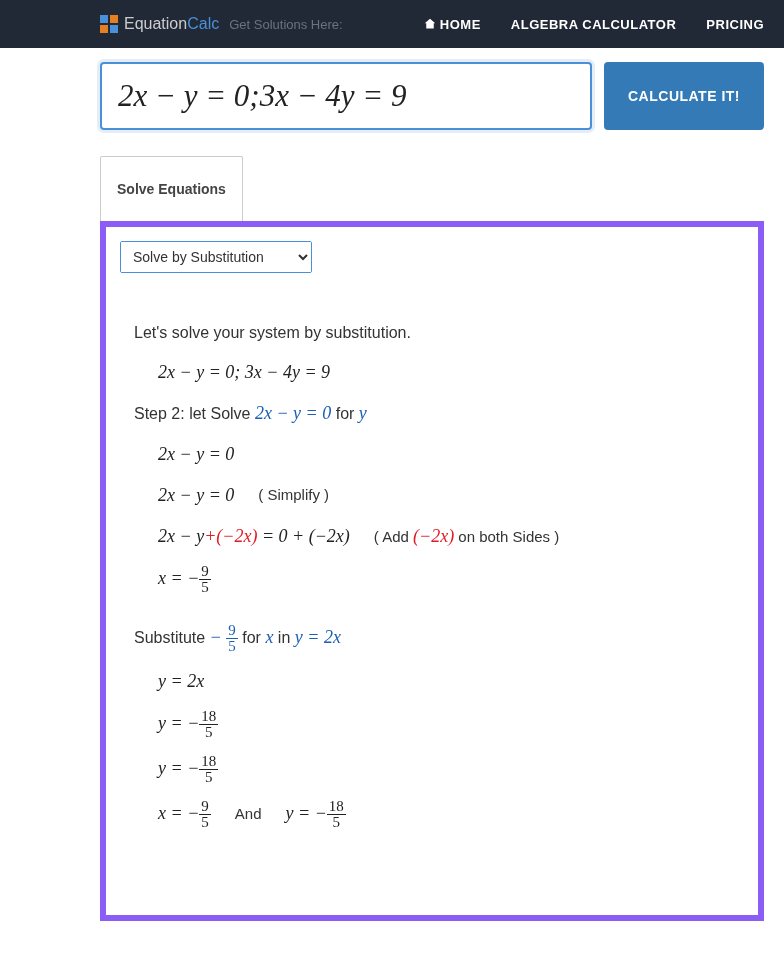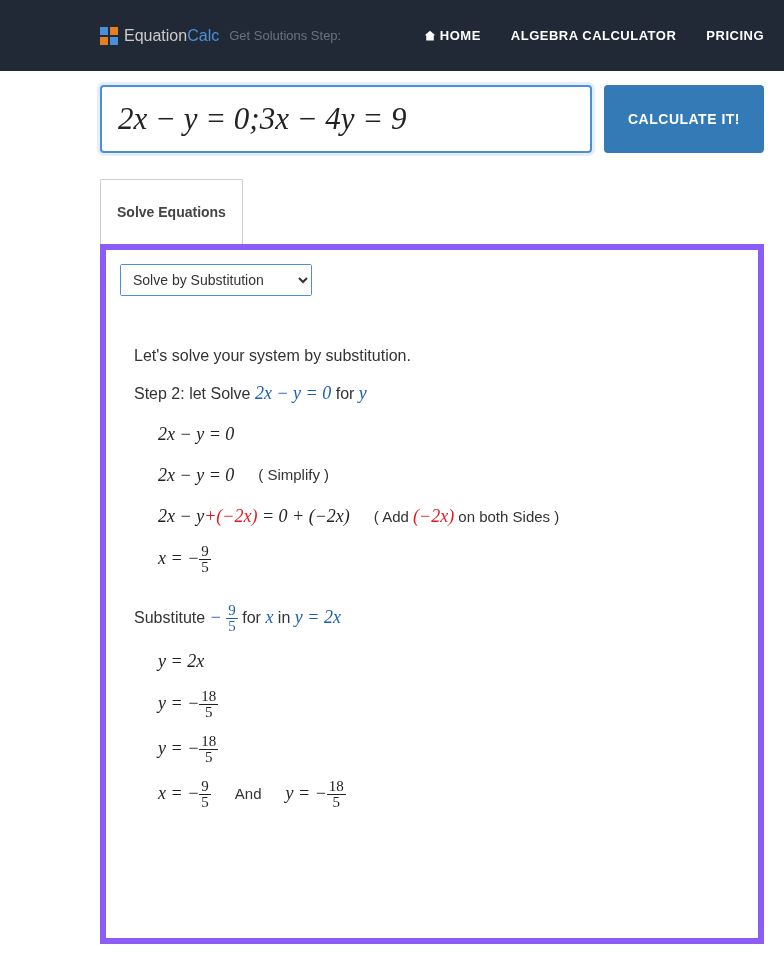--- a/index.html
+++ b/index.html
@@ -1,17 +1,17 @@
 <!DOCTYPE html>
 <html><head>
 <meta charset="utf-8">
 <style>
   * { box-sizing: border-box; margin: 0; padding: 0; }
   body { font-family: Arial, Helvetica, sans-serif; background: #fff; color: #333; }
-  .nav { background: #222936; height: 71px; display: flex; align-items: center; padding: 0 20px 0 100px; }
+  .nav { background: #222936; height: 48px; display: flex; align-items: center; padding: 0 20px 0 100px; }
   .logo-wrap { display: flex; align-items: center; gap: 6px; }
   .logo-icon { width: 18px; height: 18px; display: inline-block; }
   .logo-text { color: #ccc; font-size: 16px; font-weight: 500; }
   .logo-text .c2 { color: #4a90d9; }
   .tagline { color: #6a7280; font-size: 13px; margin-left: 4px; }
   .nav-right { margin-left: auto; display: flex; gap: 30px; align-items: center; justify-content: center; }
   .nav-link { color: #fff; font-size: 13px; font-weight: 700; letter-spacing: 0.5px; text-decoration: none; display: flex; align-items: center; gap: 4px; }
   .home-icon { width: 12px; height: 12px; }
   .container { padding: 14px 20px 40px 100px; max-width: 784px; }
   .input-row { display: flex; gap: 12px; margin-bottom: 26px; }
@@ -42,21 +42,21 @@
   <div class="logo-wrap">
     <span class="logo-icon">
       <svg viewBox="0 0 18 18">
           <rect x="0" y="0" width="8" height="8" fill="#4a90d9"></rect>
           <rect x="10" y="0" width="8" height="8" fill="#e67e22"></rect>
           <rect x="0" y="10" width="8" height="8" fill="#e67e22"></rect>
           <rect x="10" y="10" width="8" height="8" fill="#4a90d9"></rect>
         </svg>
     </span>
     <span class="logo-text"><span>Equation</span><span class="c2">Calc</span></span>
-    <span class="tagline">Get Solutions Step:</span>
+    <span class="tagline">Get Solutions Here:</span>
   </div>
   <div class="nav-right">
     <a href="#" class="nav-link">
       <svg class="home-icon" viewBox="0 0 16 16" fill="#fff">
           <path d="M8 1l7 6h-2v7H3V7H1l7-6z"></path>
         </svg>
       <span>HOME</span>
     </a>
     <a href="#" class="nav-link">ALGEBRA CALCULATOR</a>
     <a href="#" class="nav-link">PRICING</a>
@@ -76,20 +76,23 @@
   <div class="panel">
     <div class="select-wrap">
       <select class="method">
         <option>Solve by Substitution</option>
       </select>
     </div>
 
     <div class="solution">
       <p>Let's solve your system by substitution.</p>
 
+      <div class="mathblock">
+        <span class="math">2x − y = 0;   3x − 4y = 9</span>
+      </div>
 
       <p>
         <span class="step-label">Step 2: let Solve </span>
         <span class="math blue">2x − y = 0</span>
         <span class="step-label"> for </span>
         <span class="math blue">y</span>
       </p>
 
       <div class="mathblock">
         <span class="math">2x − y = 0</span>

